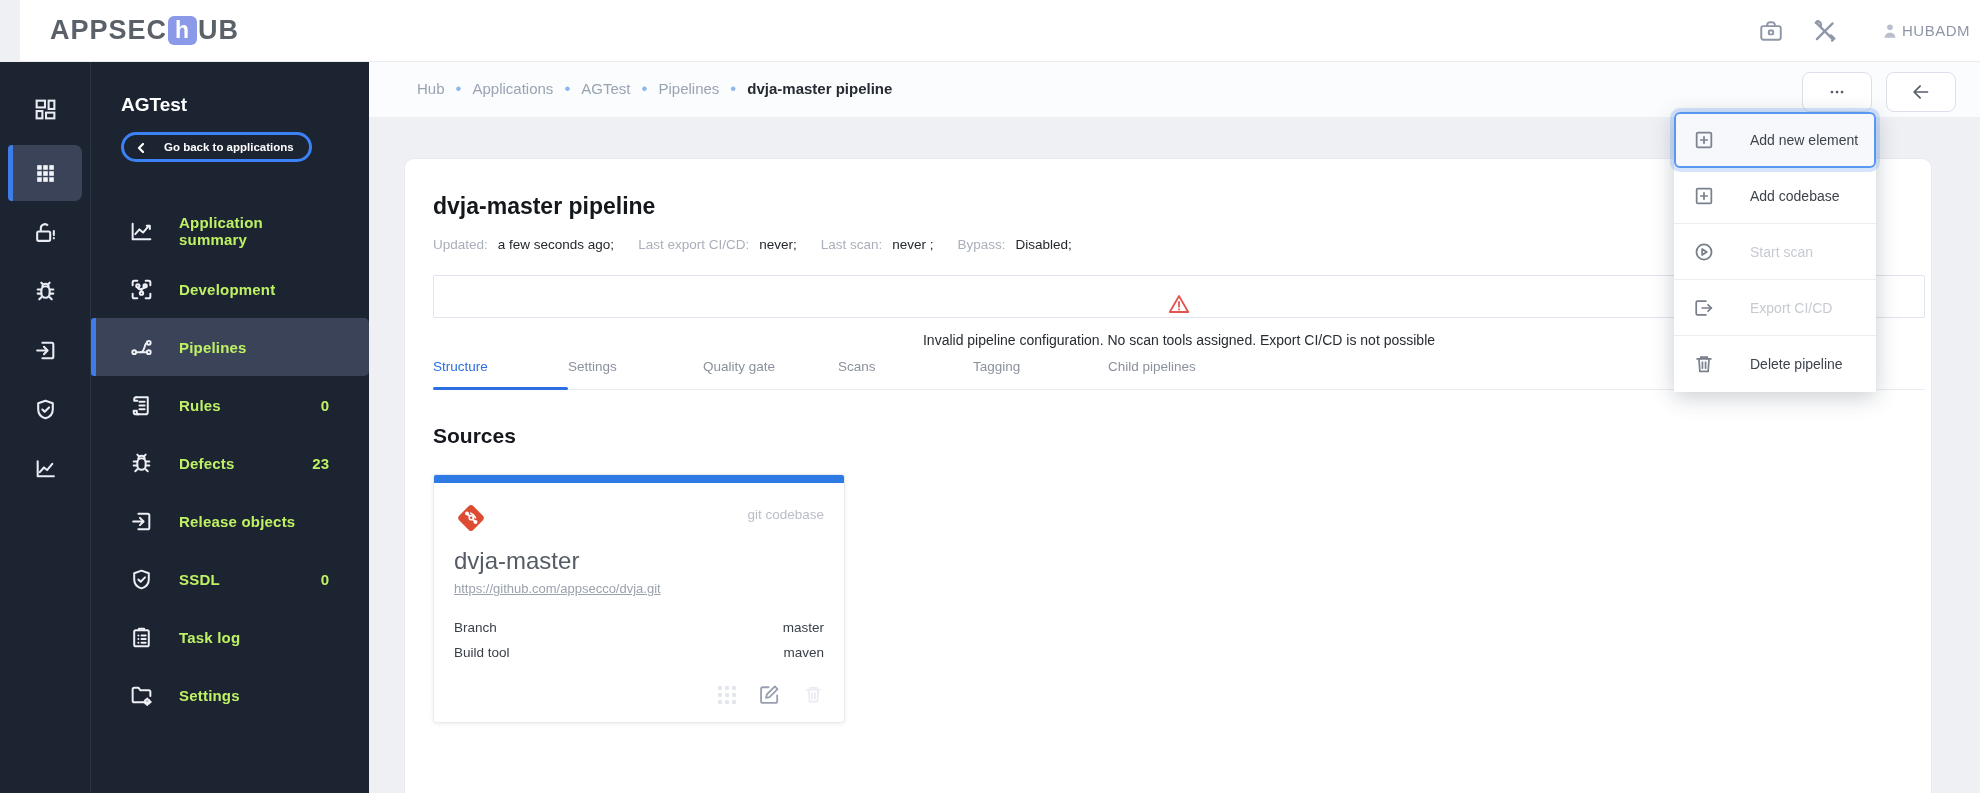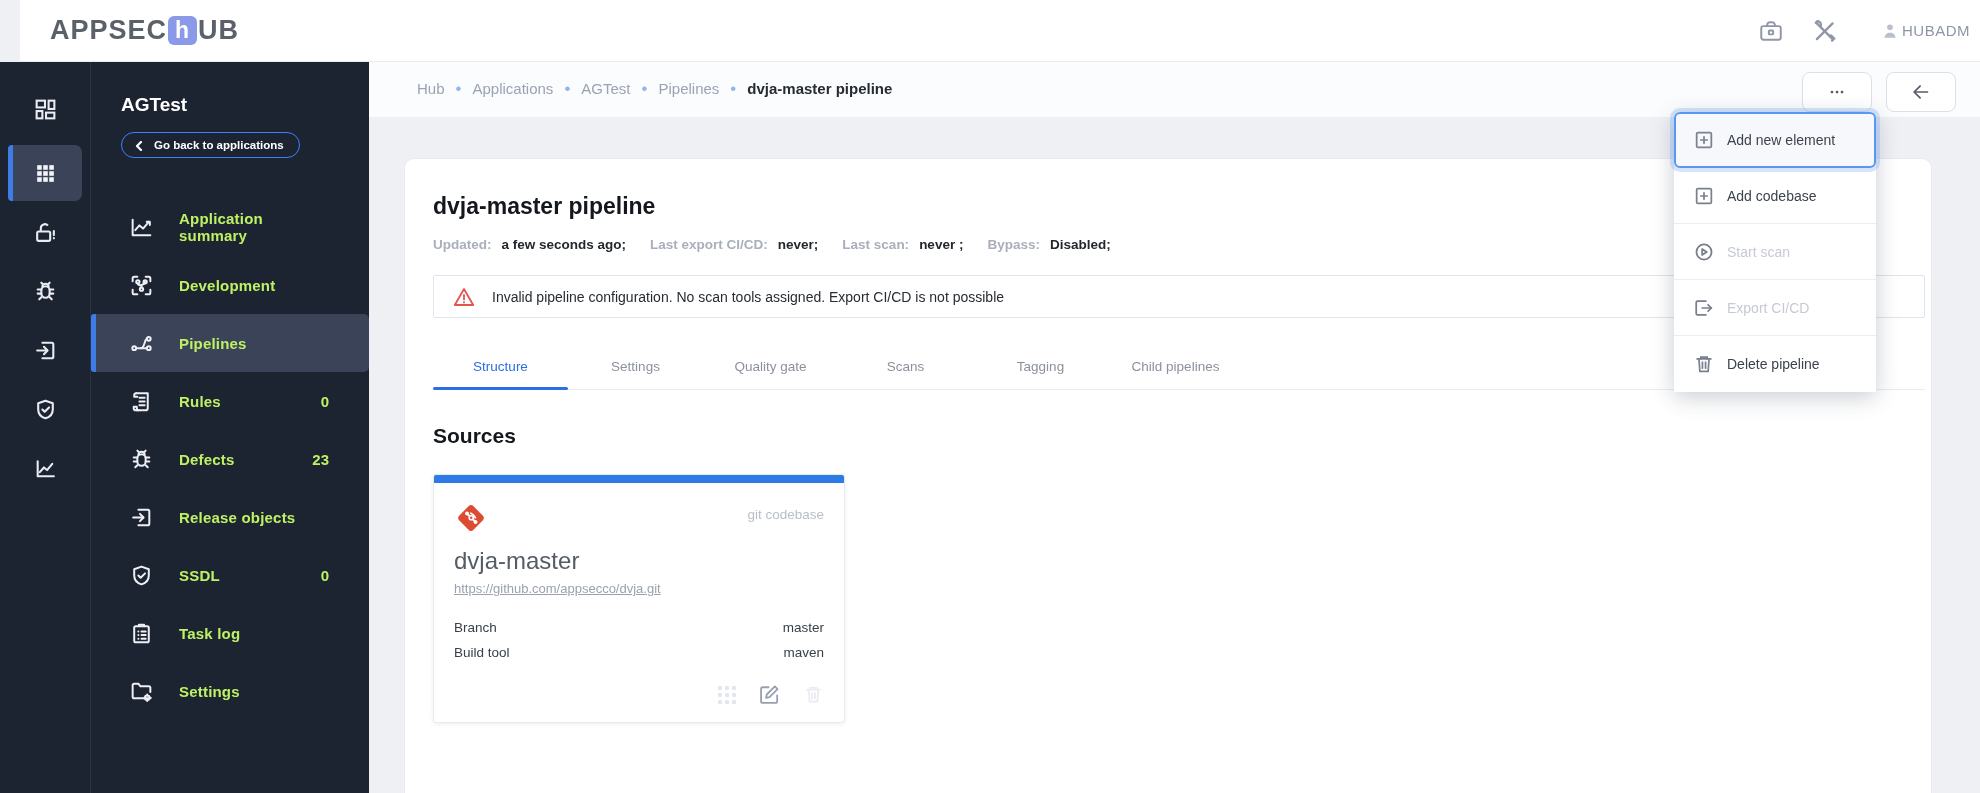--- a/index.html
+++ b/index.html
@@ -24,22 +24,22 @@
           display:flex; flex-direction:column; align-items:center; padding-top:24px; }
   .rail-item { width:74px; height:46px; margin-bottom:13px; display:flex; align-items:center;
                justify-content:center; color:#e9ecf2; position:relative; cursor:pointer; }
   .rail-item.selected { height:56px; background:#3a4357; border-radius:7px; margin-bottom:8px; }
   .rail-item.selected::before { content:""; position:absolute; left:0; top:0; bottom:0; width:5px;
                background:#3e7ce8; border-radius:4px 0 0 4px; }
   .rail-item svg { width:25px; height:25px; }
 
   .side-panel { position:absolute; left:91px; top:0; right:0; bottom:0; padding-top:26px; }
   .app-name { color:#fff; font-size:19px; font-weight:700; padding-left:30px; margin-top:6px; }
-  .back-btn { display:inline-flex; align-items:flex-end; gap:10px; margin:16px 0 0 30px;
-              border:1px solid #3b82f6; border-radius:15px; padding:6px 15px 6px 12px; background:transparent;
+  .back-btn { display:inline-flex; align-items:flex-end; gap:18px; margin:16px 0 0 30px;
+              border:3px solid #3b82f6; border-radius:15px; padding:6px 15px 6px 12px; background:transparent;
               color:#fff; font-size:11.5px; font-weight:700; font-family:inherit; cursor:pointer; }
   .back-btn svg { width:10px; height:10px; }
   .nav { margin-top:40px; }
   .nav-item { position:relative; height:58px; display:flex; align-items:center; padding:0 40px 0 38px;
               color:#bef264; cursor:pointer; }
   .nav-item .nicon { width:25px; height:25px; margin-right:25px; color:#eef0f5; flex:none; }
   .nav-label { font-size:15px; font-weight:700; letter-spacing:.2px; flex:1; }
   .nav-count { font-size:15px; font-weight:700; }
   .nav-item.selected { background:#3a4357; border-radius:5px; }
   .nav-item.selected::before { content:""; position:absolute; left:0; top:0; bottom:0; width:5px;
@@ -55,30 +55,30 @@
   .top-actions { position:absolute; top:72px; right:24px; display:flex; gap:14px; z-index:40; }
   .action-btn { width:70px; height:40px; background:#fff; border:1px solid #dbdfe7; border-radius:8px;
                 display:flex; align-items:center; justify-content:center; color:#565c67; cursor:pointer; }
   .action-btn svg { width:22px; height:22px; }
 
   
   .panel { position:absolute; left:404px; top:158px; width:1528px; height:635px; background:#fff;
            border:1px solid #e9ebf0; border-bottom:none; border-radius:10px 10px 0 0;
            padding:34px 6px 0 28px; z-index:10; }
   .page-title { font-size:23px; font-weight:700; color:#14181d; }
-  .meta-line { margin-top:17px; display:flex; gap:10px; font-size:13.5px; flex-wrap:nowrap;font-weight:bold; }
+  .meta-line { margin-top:17px; display:flex; gap:10px; font-size:13.5px; flex-wrap:nowrap; }
   .meta-label { color:#a9afbb; }
   .meta-value { color:#23272e; margin-right:14px; }
   .warning { margin-top:23px; margin-right:0; border:1px solid #dfe4ee; border-radius:2px; height:43px;
-             display:flex; align-items:center; gap:16px; padding:16px 18px; background:#fff; }
+             display:flex; align-items:center; gap:16px; padding:16px 18px; background:#fff;flex-direction:column; }
   .warning svg { width:24px; height:24px; flex:none; }
   .warning-text { font-size:14px; color:#272c33; }
 
   .tabs { margin-top:28px; display:flex; border-bottom:1px solid #e9ebf0; }
-  .tab { width:135px; text-align:center; padding:13px 0 15px; font-size:13.5px; color:#8b919d;
+  .tab { width:135px; padding:13px 0 15px; font-size:13.5px; color:#8b919d;
          cursor:pointer; position:relative; }
   .tab.active { color:#2c6fe2; }
   .tab.active::after { content:""; position:absolute; left:0; right:0; bottom:-1px; height:3px;
          background:#2c6fe2; border-radius:2px; }
 
   .sources-heading { margin-top:34px; font-size:21px; font-weight:700; color:#14181d; }
 
   
   .card { margin-top:26px; width:412px; background:#fff; border:1px solid #e7eaef; border-radius:3px;
           box-shadow:0 1px 4px rgba(25,35,60,.08); overflow:hidden; }
@@ -94,21 +94,21 @@
   .card-trow { display:flex; justify-content:space-between; font-size:13.5px; color:#394049; line-height:25px; }
   .card-footer { margin-top:18px; display:flex; justify-content:flex-end; align-items:center; gap:22px; }
   .dots-grid { display:grid; grid-template-columns:repeat(3,4px); grid-gap:3px; cursor:pointer; }
   .dots-grid i { width:4px; height:4px; background:#e3e6ed; border-radius:1px; }
   .edit-ic { width:23px; height:23px; color:#98a0b0; cursor:pointer; }
   .trash-ic-light { width:21px; height:21px; color:#eaecf1; cursor:pointer; }
 
   
   .menu { position:absolute; left:1674px; top:112px; width:202px; background:#fff; border-radius:6px;
           box-shadow:0 5px 22px rgba(40,50,70,.25); z-index:60; overflow:visible; }
-  .menu-item { height:56px; display:flex; align-items:center; gap:12px; padding-left:19px;
+  .menu-item { height:56px; display:flex; align-items:center; gap:35px; padding-left:19px;
                border-bottom:1px solid #ecedf2; font-size:14px; color:#3d434c; cursor:pointer; background:#fff; }
   .menu-item:last-child { border-bottom:none; }
   .menu-item svg { width:22px; height:22px; flex:none; color:#7b828e; }
   .menu-item.focused { outline:2px solid #5997f0; outline-offset:-2px; border-radius:6px;
                box-shadow:0 0 0 4px rgba(120,170,245,.30); background:#f6f8fb; position:relative; }
   .menu-item.disabled { color:#c6cad2; cursor:default; }
   .menu-item.disabled svg { color:#787f8a; }
   .menu-item.disabled.ghost-icon svg { color:#c9cdd6; }
 </style>
 </head>

